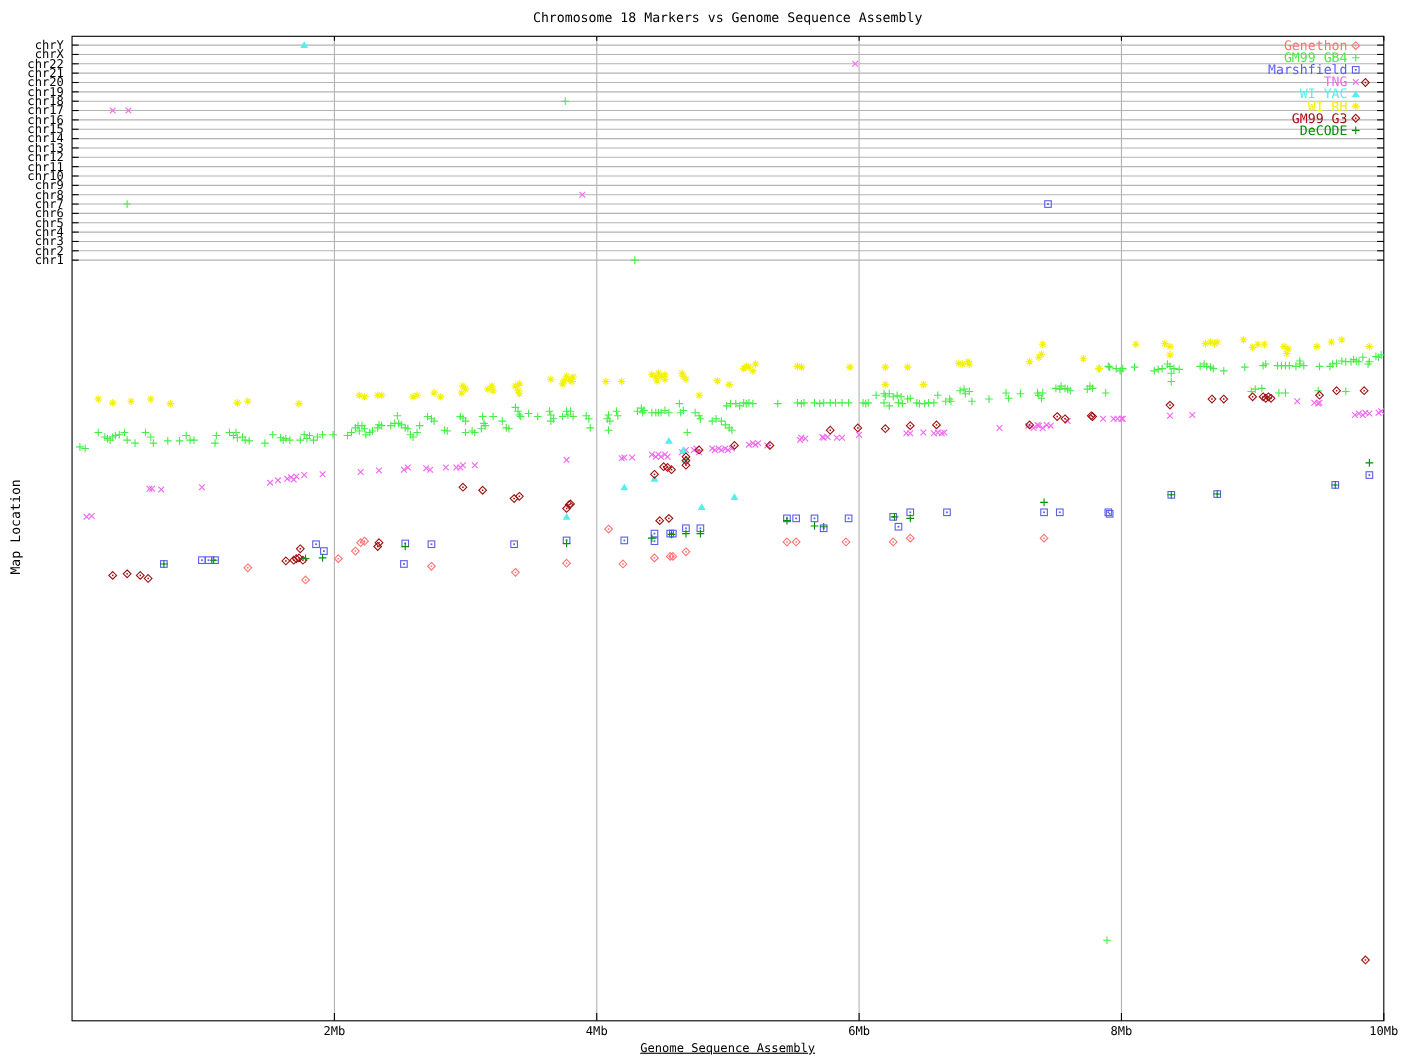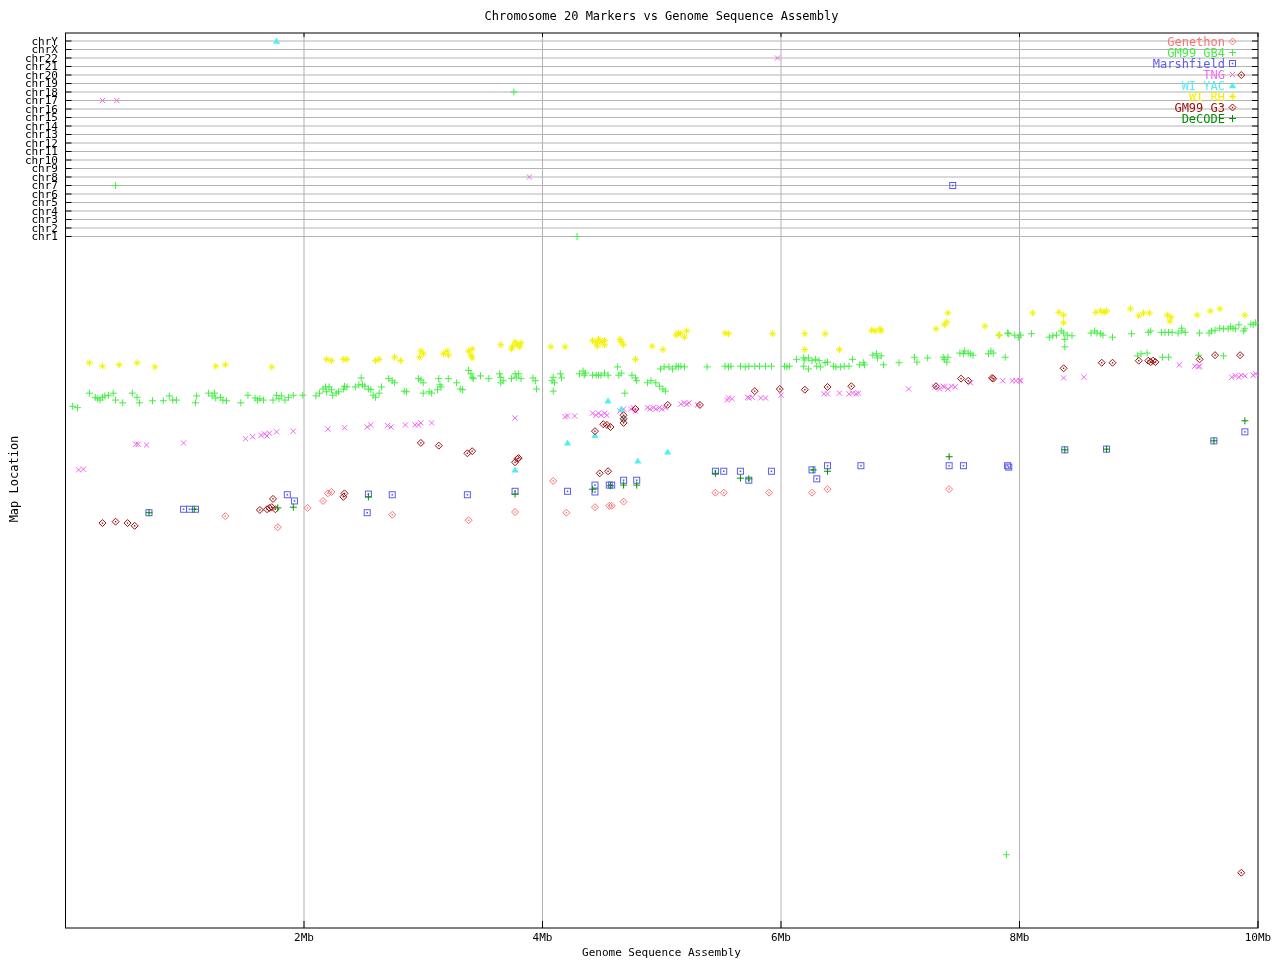--- a/index.html
+++ b/index.html
@@ -1,31 +1,31 @@
 <!DOCTYPE html>
 <html><head>
 <meta charset="utf-8">
 <style>
   html,body{margin:0;padding:0;background:#fff;}
   .chart-root{position:relative;width:1280px;height:960px;background:#fff;overflow:hidden;
               font-family:"DejaVu Sans Mono","Liberation Mono",monospace;}
   .title{position:absolute;top:9px;left:65px;width:1193px;text-align:center;
          font-size:12px;color:#000;white-space:pre;}
   .xlabel{position:absolute;top:946px;left:65px;width:1193px;text-align:center;
-          font-size:11px;color:#000;white-space:pre;}
+          font-size:11px;color:#000;white-space:pre;text-decoration:underline;}
   .ylabel{position:absolute;left:-136px;top:472px;width:300px;text-align:center;
           font-size:12px;color:#000;transform:rotate(-90deg);white-space:pre;}
   svg{position:absolute;left:0;top:0;}
   text{font-family:"DejaVu Sans Mono","Liberation Mono",monospace;}
 </style>
 </head>
 <body>
 
 <div class="chart-root">
-  <div class="title">Chromosome 20 Markers vs Genome Sequence Assembly</div>
+  <div class="title">Chromosome 18 Markers vs Genome Sequence Assembly</div>
   <div class="ylabel">Map Location</div>
   <div class="xlabel">Genome Sequence Assembly</div>
   <svg id="plot" width="1280" height="960">
       <g>
         <line x1="304" y1="33" x2="304" y2="928" stroke="#b3b3b3" stroke-width="1"></line>
         <line x1="542.5" y1="33" x2="542.5" y2="928" stroke="#b3b3b3" stroke-width="1"></line>
         <line x1="781" y1="33" x2="781" y2="928" stroke="#b3b3b3" stroke-width="1"></line>
         <line x1="1019.5" y1="33" x2="1019.5" y2="928" stroke="#b3b3b3" stroke-width="1"></line>
         <line x1="65.5" y1="41" x2="1258" y2="41" stroke="#b3b3b3" stroke-width="1"></line>
         <line x1="65.5" y1="49.5" x2="1258" y2="49.5" stroke="#b3b3b3" stroke-width="1"></line>

